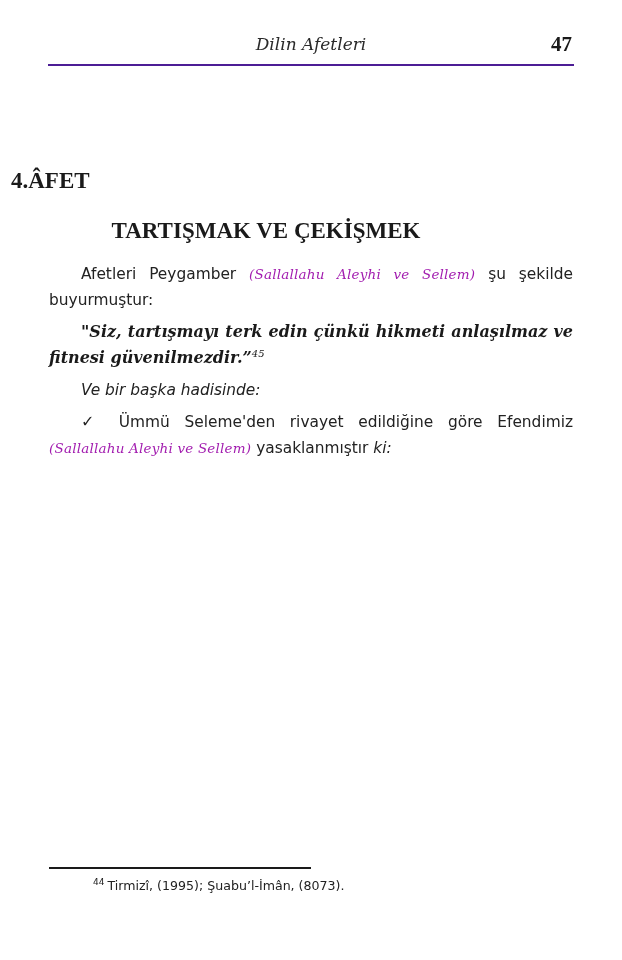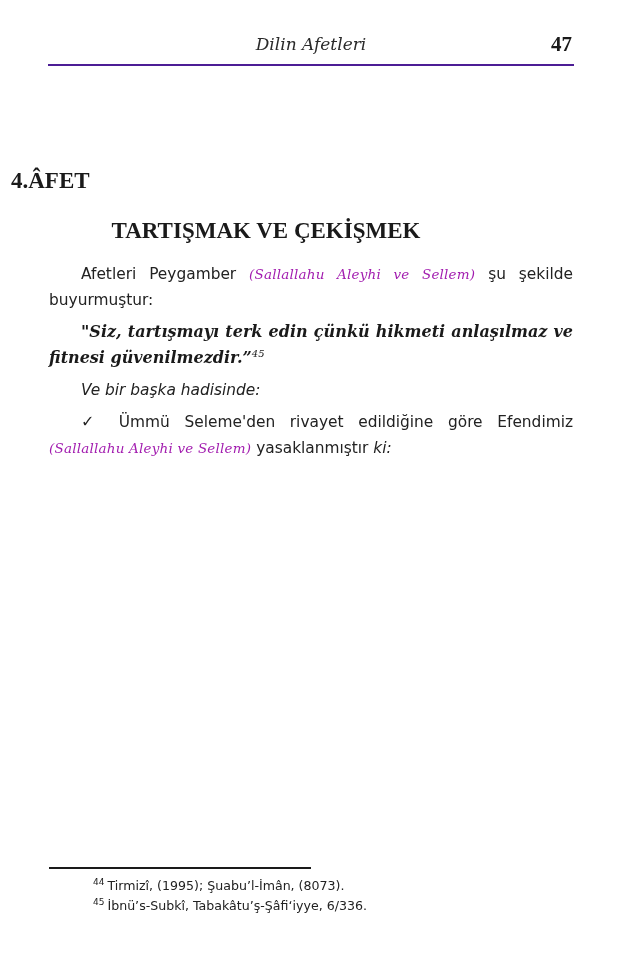--- a/index.html
+++ b/index.html
@@ -51,16 +51,15 @@
 
 
 
     <p><span class="check">✓</span><span> Ümmü Seleme'den rivayet edildiğine göre Efendimiz </span><span class="honorific">(Sallallahu Aleyhi ve Sellem)</span><span> yasaklanmıştır </span><span class="it">ki:</span></p>
   </div>
 
   <div class="fn-rule"></div>
 
   <div class="footnotes">
     <div class="fn-item"><span class="fn-num">44</span><span>Tirmizî, (1995); Şuabu’l-İmân, (8073).</span></div>
-    <div class="fn-item"><span class="fn-num">45</span><span>İbnü’s-Subkî, Tabakâtu’ş-Şâfi‘iyye, 6/336.</span></div>
   </div>
 
 </div>
 
 </body></html>

